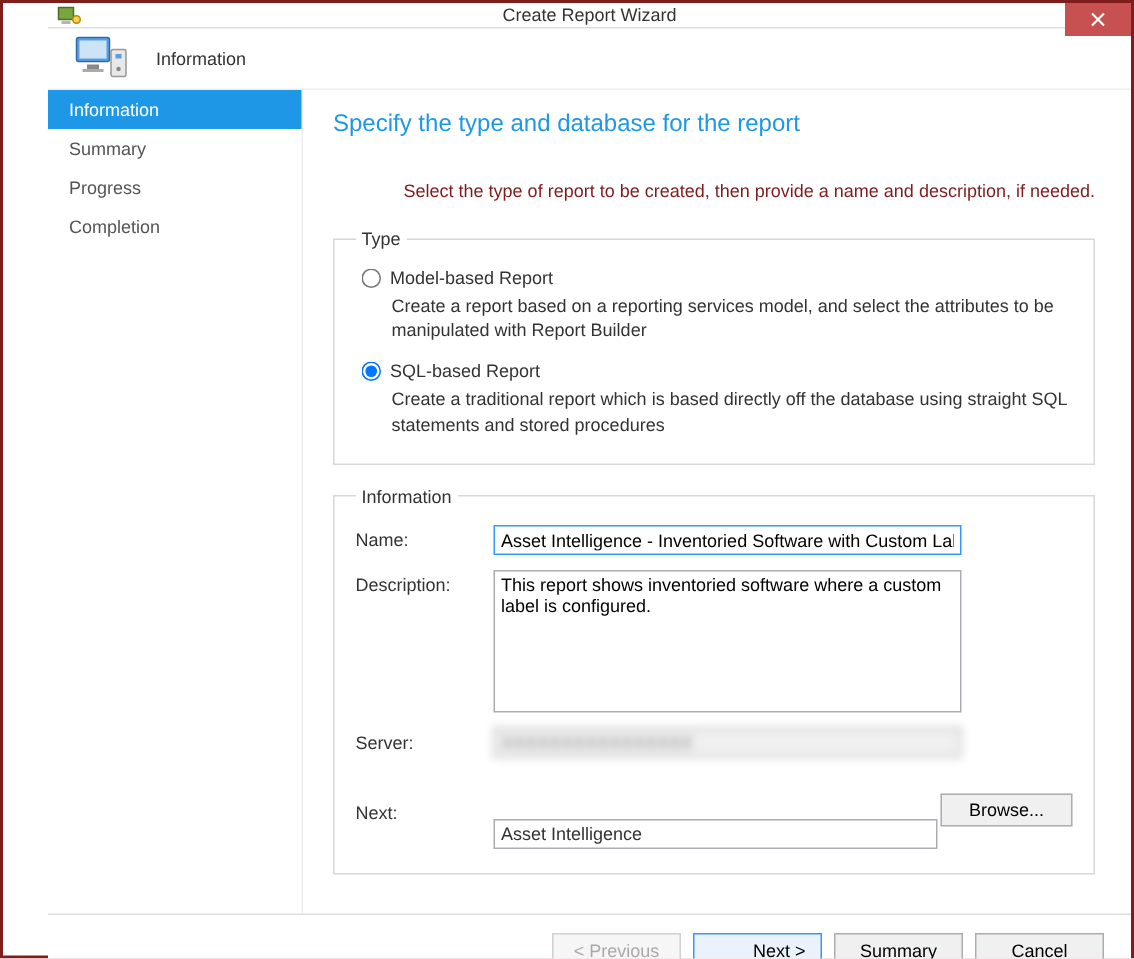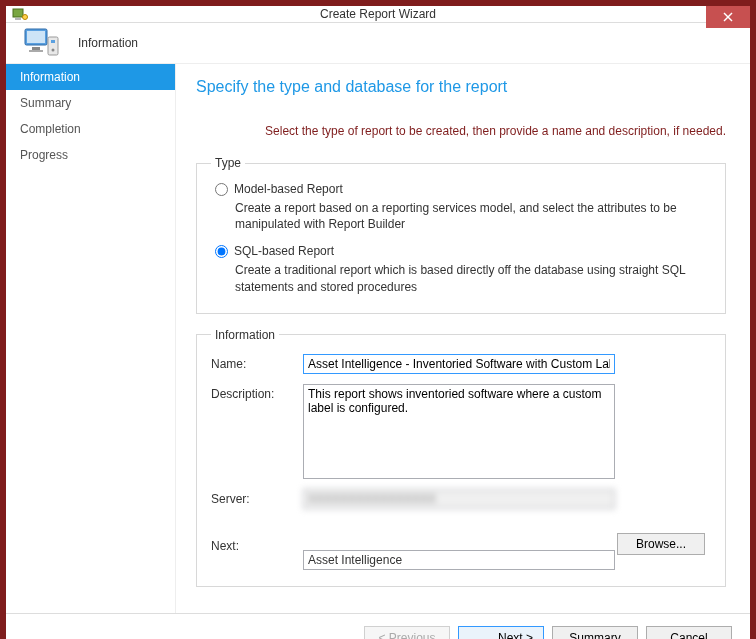--- a/index.html
+++ b/index.html
@@ -12,24 +12,25 @@
       font-size: 12px;
       color: #333;
       background: #fff;
       width: 756px;
       height: 639px;
       overflow: hidden;
     }
     .window {
       width: 756px;
       height: 639px;
-      border: 6px solid #7f1d1d;
+      border: 2px solid #7f1d1d;
       background: #fff;
       display: flex;
       flex-direction: column;
+      padding-left: 30px;
     }
     .titlebar {
       height: 28px;
       background: #fff;
       border-bottom: 1px solid #ddd;
       display: flex;
       align-items: center;
       position: relative;
     }
     .titlebar-icon {
@@ -276,24 +277,24 @@
   <div class="body">
 
     <div class="sidebar">
       <div class="sidebar-item active">
         <span>Information</span>
       </div>
       <div class="sidebar-item">
         <span>Summary</span>
       </div>
       <div class="sidebar-item">
-        <span>Completion</span>
+        <span>Progress</span>
       </div>
       <div class="sidebar-item">
-        <span>Progress</span>
+        <span>Completion</span>
       </div>
     </div>
 
     <div class="content">
       <div class="page-heading">Specify the type and database for the report</div>
       <div class="page-instruction">Select the type of report to be created, then provide a name and description, if needed.</div>
 
       <fieldset>
         <legend>Type</legend>
 

